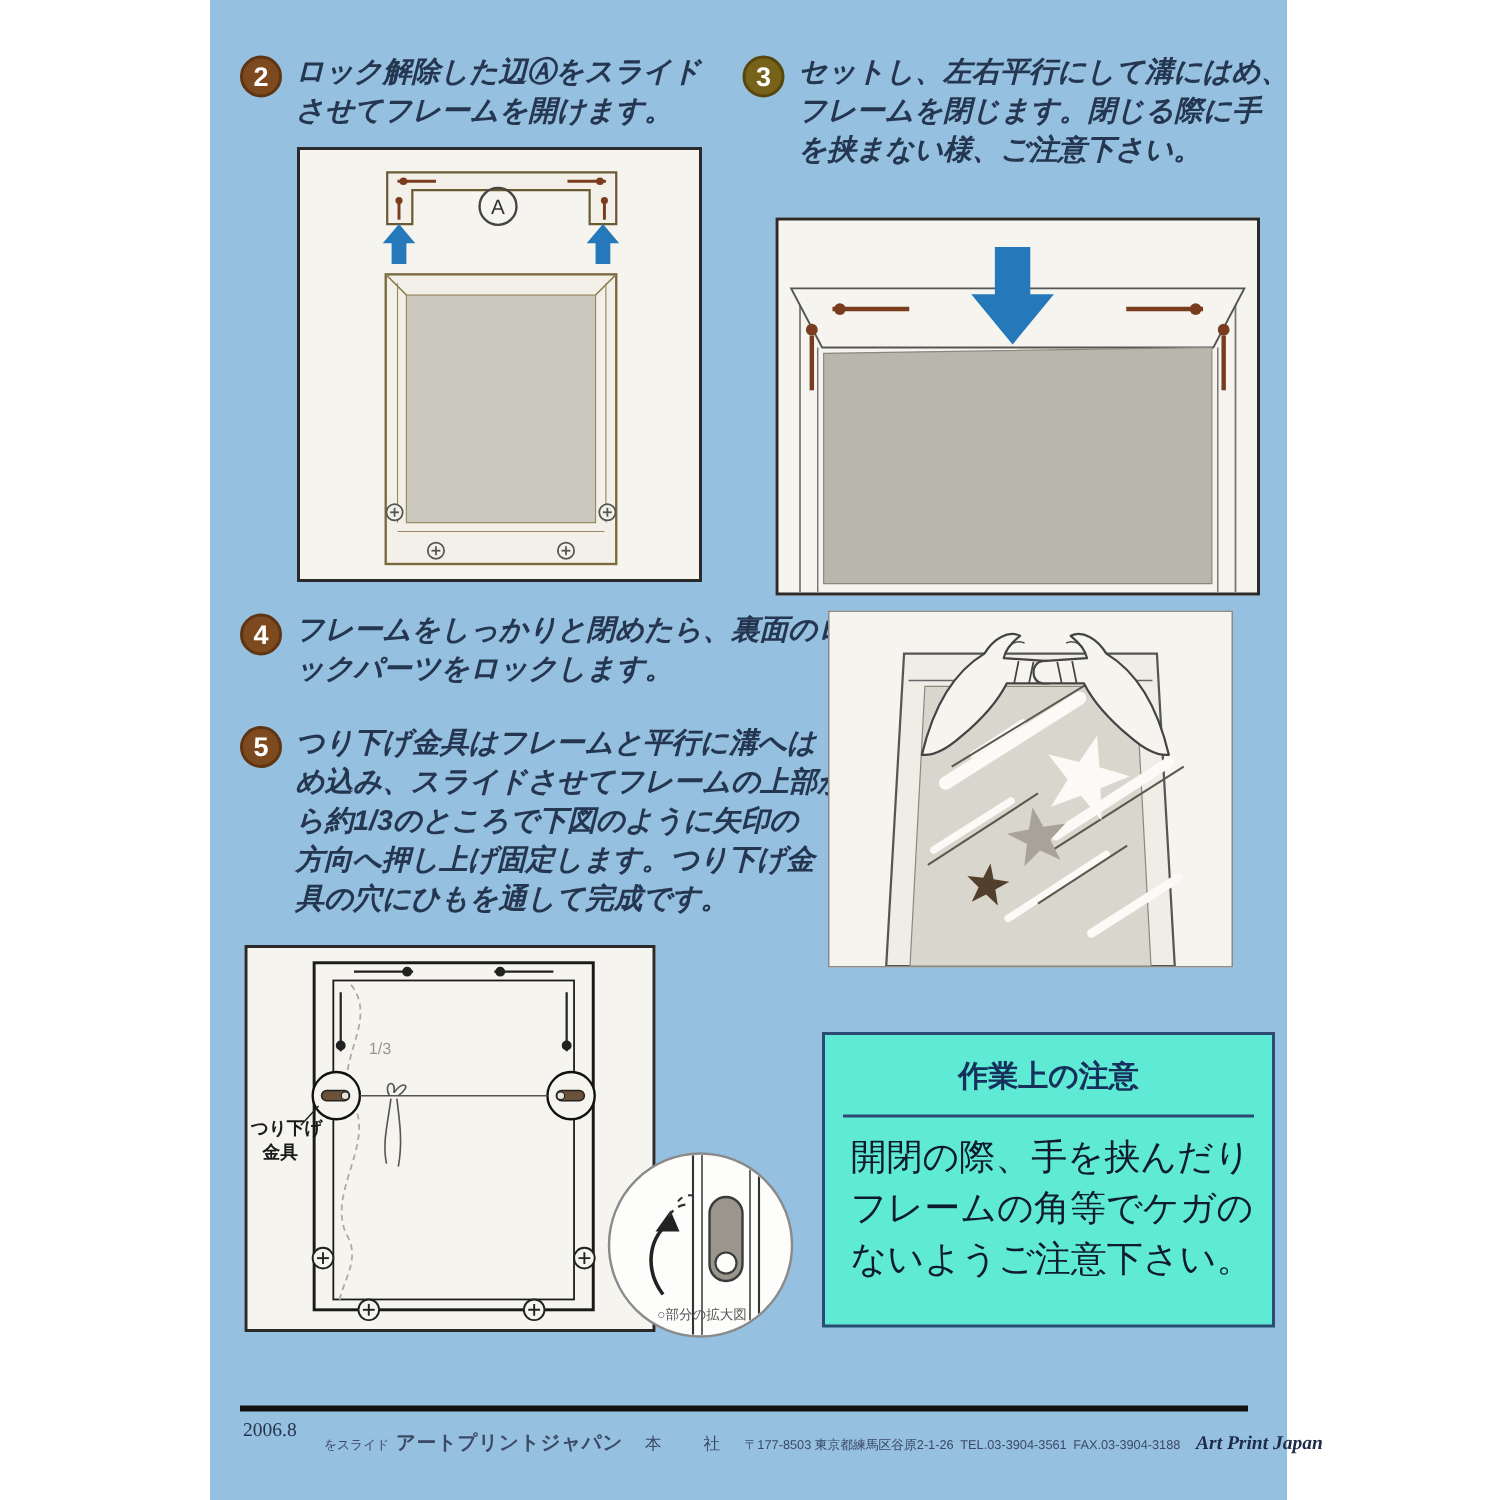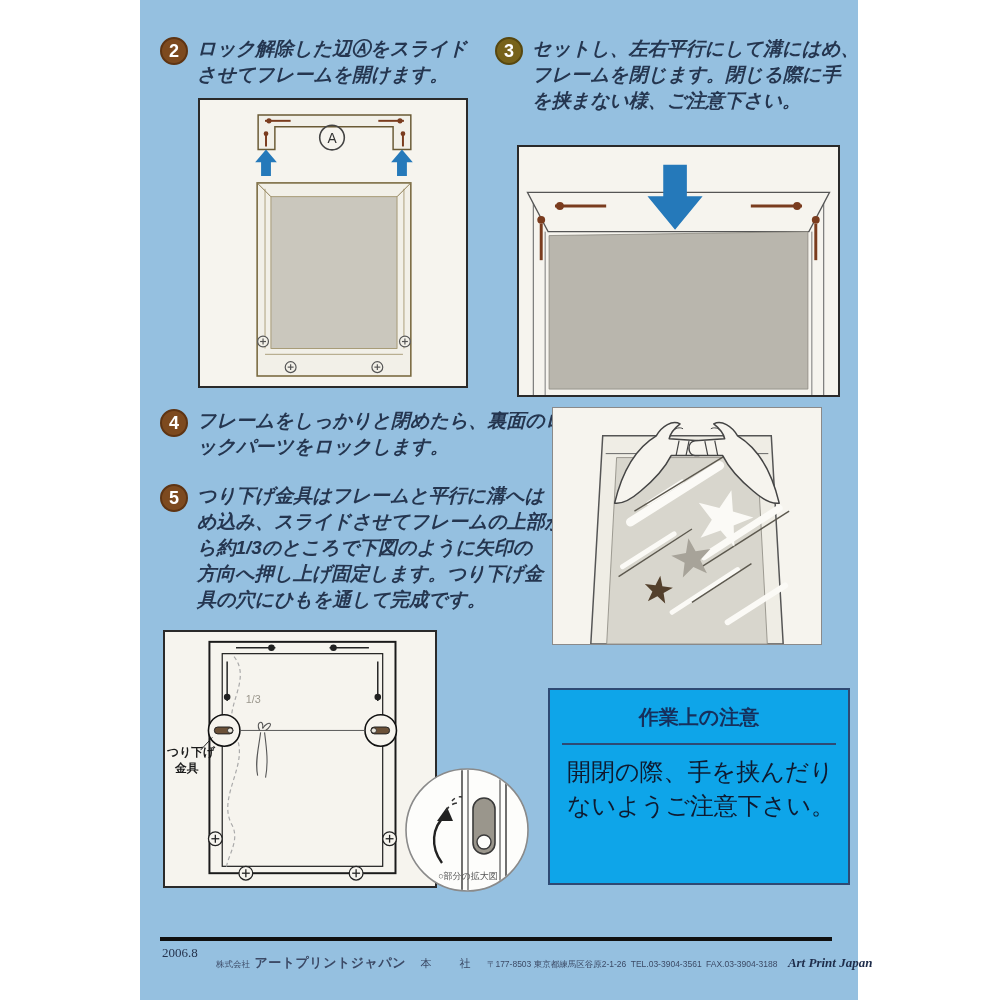--- a/index.html
+++ b/index.html
@@ -25,21 +25,21 @@
   .step-text span{display:block;white-space:nowrap;font-style:italic;}
   
   .panel{position:absolute;background:#f6f4ee;border:2px solid #2a2a2a;box-sizing:border-box;}
   .panel.thin{border:1.5px solid #8a8a8a;}
   .panel svg{display:block;width:100%;height:100%;}
   
   .magnifier{position:absolute;left:262px;top:765px;width:130px;height:130px;}
   
   .notice{
     position:absolute;left:408px;top:688px;width:302px;height:197px;
-    background:#0ea5e9;border:2px solid #2e4a74;box-sizing:border-box;text-align:center;
+    background:#5eead4;border:2px solid #2e4a74;box-sizing:border-box;text-align:center;
   }
   .notice-title{color:#16305c;font-weight:bold;font-size:20px;margin-top:14px;}
   .notice-divider{height:2px;background:#2e4a74;margin:12px 12px 10px 12px;}
   .notice-body{color:#0e1a30;font-size:24px;line-height:34px;font-weight:500;text-align:left;padding-left:17px;}
   .notice-body span{display:block;white-space:nowrap;}
   
   .footer-rule{position:absolute;left:20px;top:937px;width:672px;height:4px;background:#101010;}
   .footer-date{position:absolute;left:22px;top:945px;font-family:"Liberation Serif",serif;font-size:13px;color:#26334d;}
   .footer-line{position:absolute;left:76px;top:953px;width:630px;color:#3c4a66;white-space:nowrap;}
   .footer-line .tiny{font-size:8.5px;}
@@ -276,28 +276,29 @@
       </g>
       <text x="66" y="114" text-anchor="middle" font-size="9" fill="#555" class="svgtext">○部分の拡大図</text>
     </svg>
   </div>
 
   <div class="notice">
     <div class="notice-title">作業上の注意</div>
     <div class="notice-divider"></div>
     <div class="notice-body">
       <span>開閉の際、手を挟んだり</span>
+      <span>フレームの角等でケガの</span>
       <span>ないようご注意下さい。</span>
     </div>
   </div>
 
   <div class="footer-rule"></div>
   <div class="footer-date">2006.8</div>
   <div class="footer-line">
-    <span class="tiny">株式会社</span>
+    <span class="tiny">をスライド</span>
     <span class="co">アートプリントジャパン</span>
     <span class="office">本　　社</span>
     <span class="tiny">〒177-8503 東京都練馬区谷原2-1-26</span>
     <span class="tiny">TEL.03-3904-3561</span>
     <span class="tiny">FAX.03-3904-3188</span>
     <span class="brand">Art Print Japan</span>
   </div>
 
 </div>
 

